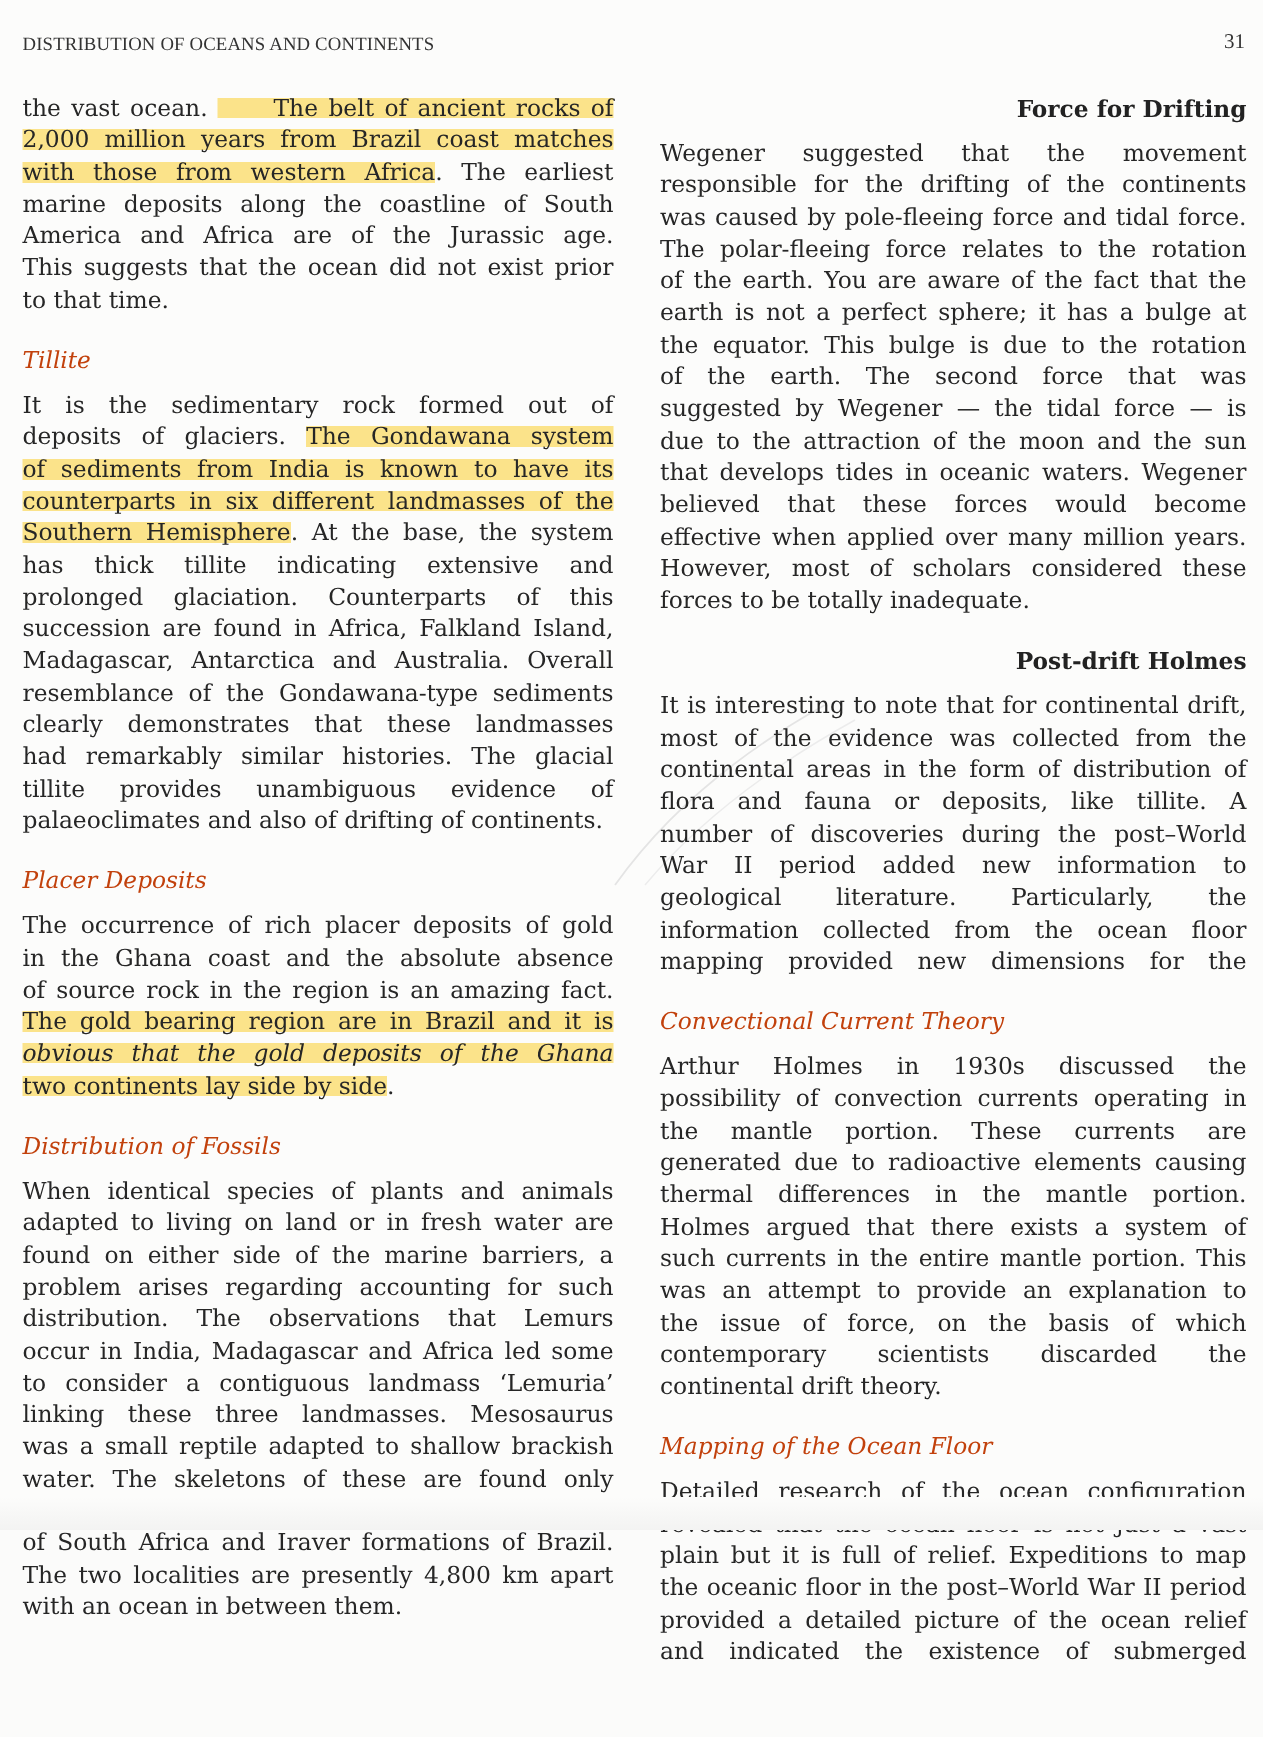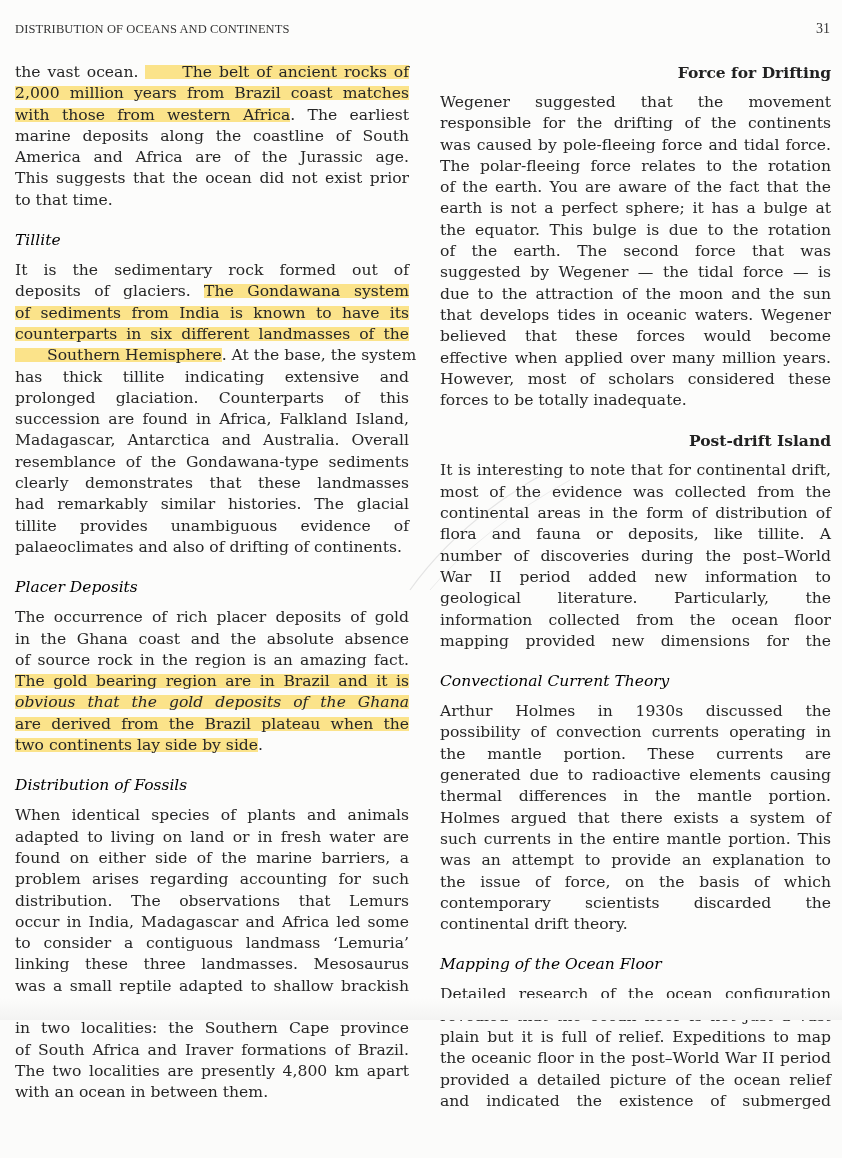--- a/index.html
+++ b/index.html
@@ -7,21 +7,21 @@
          font-family:"DejaVu Serif", "Liberation Serif", serif; color:#262626; }
   .page { position:absolute; left:0; top:0; width:842px; height:1020px; background:#fcfcfb; }
   .running-head { position:absolute; top:22px; left:15px; font-family:"Liberation Serif", serif; font-size:12.5px; letter-spacing:0.1px; color:#333; }
   .page-num { position:absolute; top:21px; right:12px; font-family:"Liberation Serif", serif; font-size:14px; color:#333; }
   .col { position:absolute; }
   .col.left { left:15px; width:394px; top:62px; }
   .col.right { left:440px; width:391px; top:62px; }
   .line { display:block; height:21.3px; line-height:21.3px; font-size:15.6px; text-align:justify; text-align-last:justify; white-space:nowrap; overflow:visible; }
   .line.last { text-align-last:left; }
   .line .hl { background:linear-gradient(transparent 12%, #fbe38a 12%, #fbe38a 88%, transparent 88%); }
-  .h-italic { display:block; font-style:italic; font-size:15.5px; color:#000000; height:21px; line-height:21px; }
+  .h-italic { display:block; font-style:italic; font-size:15.5px; color:#c2410c; height:21px; line-height:21px; }
   .h-bold { display:block; font-weight:bold; font-size:15.5px; color:#222; height:21px; line-height:21px; font-family:"DejaVu Serif", serif;text-align:right; }
   .gap-s { height:9px; }
   .gap-m { height:19px; }
   .watermark { position:absolute; left:400px; top:460px; width:180px; height:140px; pointer-events:none; }
   .bottom-fade { position:absolute; left:0; right:0; bottom:0; height:22px; background:linear-gradient(#fcfcfb,#f3f3f2); }
 </style>
 </head>
 <body>
 
 <div class="page">
@@ -45,41 +45,40 @@
         <span class="line last"><span>to that time.</span></span>
       </div>
     <div class="gap-m"></div>
     <div class="h-italic">Tillite</div>
     <div class="gap-s"></div>
     <div>
         <span class="line"><span>It is the sedimentary rock formed out of</span></span>
         <span class="line"><span>deposits of glaciers. </span><span class="hl" style="background: linear-gradient(transparent 12%, rgb(251, 227, 138) 12%, rgb(251, 227, 138) 88%, transparent 88%);">The Gondawana system</span></span>
         <span class="line"><span class="hl" style="background: linear-gradient(transparent 12%, rgb(251, 227, 138) 12%, rgb(251, 227, 138) 88%, transparent 88%);">of sediments from India is known to have its</span></span>
         <span class="line"><span class="hl" style="background: linear-gradient(transparent 12%, rgb(251, 227, 138) 12%, rgb(251, 227, 138) 88%, transparent 88%);">counterparts in six different landmasses of the</span></span>
-        <span class="line"><span class="hl" style="background: linear-gradient(transparent 12%, rgb(251, 227, 138) 12%, rgb(251, 227, 138) 88%, transparent 88%); padding-left: 32px;">Southern Hemisphere</span><span>. At the base, the system</span></span>
+        <span class="line"><span class="hl" style="background: linear-gradient(transparent 12%, rgb(251, 227, 138) 12%, rgb(251, 227, 138) 88%, transparent 88%);">Southern Hemisphere</span><span>. At the base, the system</span></span>
         <span class="line"><span>has thick tillite indicating extensive and</span></span>
         <span class="line"><span>prolonged glaciation. Counterparts of this</span></span>
         <span class="line"><span>succession are found in Africa, Falkland Island,</span></span>
         <span class="line"><span>Madagascar, Antarctica and Australia. Overall</span></span>
         <span class="line"><span>resemblance of the Gondawana-type sediments</span></span>
         <span class="line"><span>clearly demonstrates that these landmasses</span></span>
         <span class="line"><span>had remarkably similar histories. The glacial</span></span>
         <span class="line"><span>tillite provides unambiguous evidence of</span></span>
         <span class="line last"><span>palaeoclimates and also of drifting of continents.</span></span>
       </div>
     <div class="gap-m"></div>
     <div class="h-italic">Placer Deposits</div>
     <div class="gap-s"></div>
     <div>
         <span class="line"><span>The occurrence of rich placer deposits of gold</span></span>
         <span class="line"><span>in the Ghana coast and the absolute absence</span></span>
         <span class="line"><span>of source rock in the region is an amazing fact.</span></span>
         <span class="line"><span class="hl" style="background: linear-gradient(transparent 12%, rgb(251, 227, 138) 12%, rgb(251, 227, 138) 88%, transparent 88%);">The gold bearing region are in Brazil and it is</span></span>
         <span class="line"><span class="hl" style="background: linear-gradient(transparent 12%, rgb(251, 227, 138) 12%, rgb(251, 227, 138) 88%, transparent 88%); font-style: italic;">obvious that the gold deposits of the Ghana</span></span>
-        <span class="line"><span class="hl" style="background: linear-gradient(transparent 12%, rgb(251, 227, 138) 12%, rgb(251, 227, 138) 88%, transparent 88%);">are derived from the Brazil plateau when the</span></span>
         <span class="line last"><span class="hl" style="background: linear-gradient(transparent 12%, rgb(251, 227, 138) 12%, rgb(251, 227, 138) 88%, transparent 88%);">two continents lay side by side</span><span>.</span></span>
       </div>
     <div class="gap-m"></div>
     <div class="h-italic">Distribution of Fossils</div>
     <div class="gap-s"></div>
     <div>
         <span class="line"><span>When identical species of plants and animals</span></span>
         <span class="line"><span>adapted to living on land or in fresh water are</span></span>
         <span class="line"><span>found on either side of the marine barriers, a</span></span>
         <span class="line"><span>problem arises regarding accounting for such</span></span>
@@ -110,21 +109,21 @@
         <span class="line"><span>of the earth. The second force that was</span></span>
         <span class="line"><span>suggested by Wegener — the tidal force — is</span></span>
         <span class="line"><span>due to the attraction of the moon and the sun</span></span>
         <span class="line"><span>that develops tides in oceanic waters. Wegener</span></span>
         <span class="line"><span>believed that these forces would become</span></span>
         <span class="line"><span>effective when applied over many million years.</span></span>
         <span class="line"><span>However, most of scholars considered these</span></span>
         <span class="line last"><span>forces to be totally inadequate.</span></span>
       </div>
     <div class="gap-m"></div>
-    <div class="h-bold">Post-drift Island</div>
+    <div class="h-bold">Post-drift Holmes</div>
     <div class="gap-s"></div>
     <div>
         <span class="line"><span>It is interesting to note that for continental drift,</span></span>
         <span class="line"><span>most of the evidence was collected from the</span></span>
         <span class="line"><span>continental areas in the form of distribution of</span></span>
         <span class="line"><span>flora and fauna or deposits, like tillite. A</span></span>
         <span class="line"><span>number of discoveries during the post–World</span></span>
         <span class="line"><span>War II period added new information to</span></span>
         <span class="line"><span>geological literature. Particularly, the</span></span>
         <span class="line"><span>information collected from the ocean floor</span></span>

